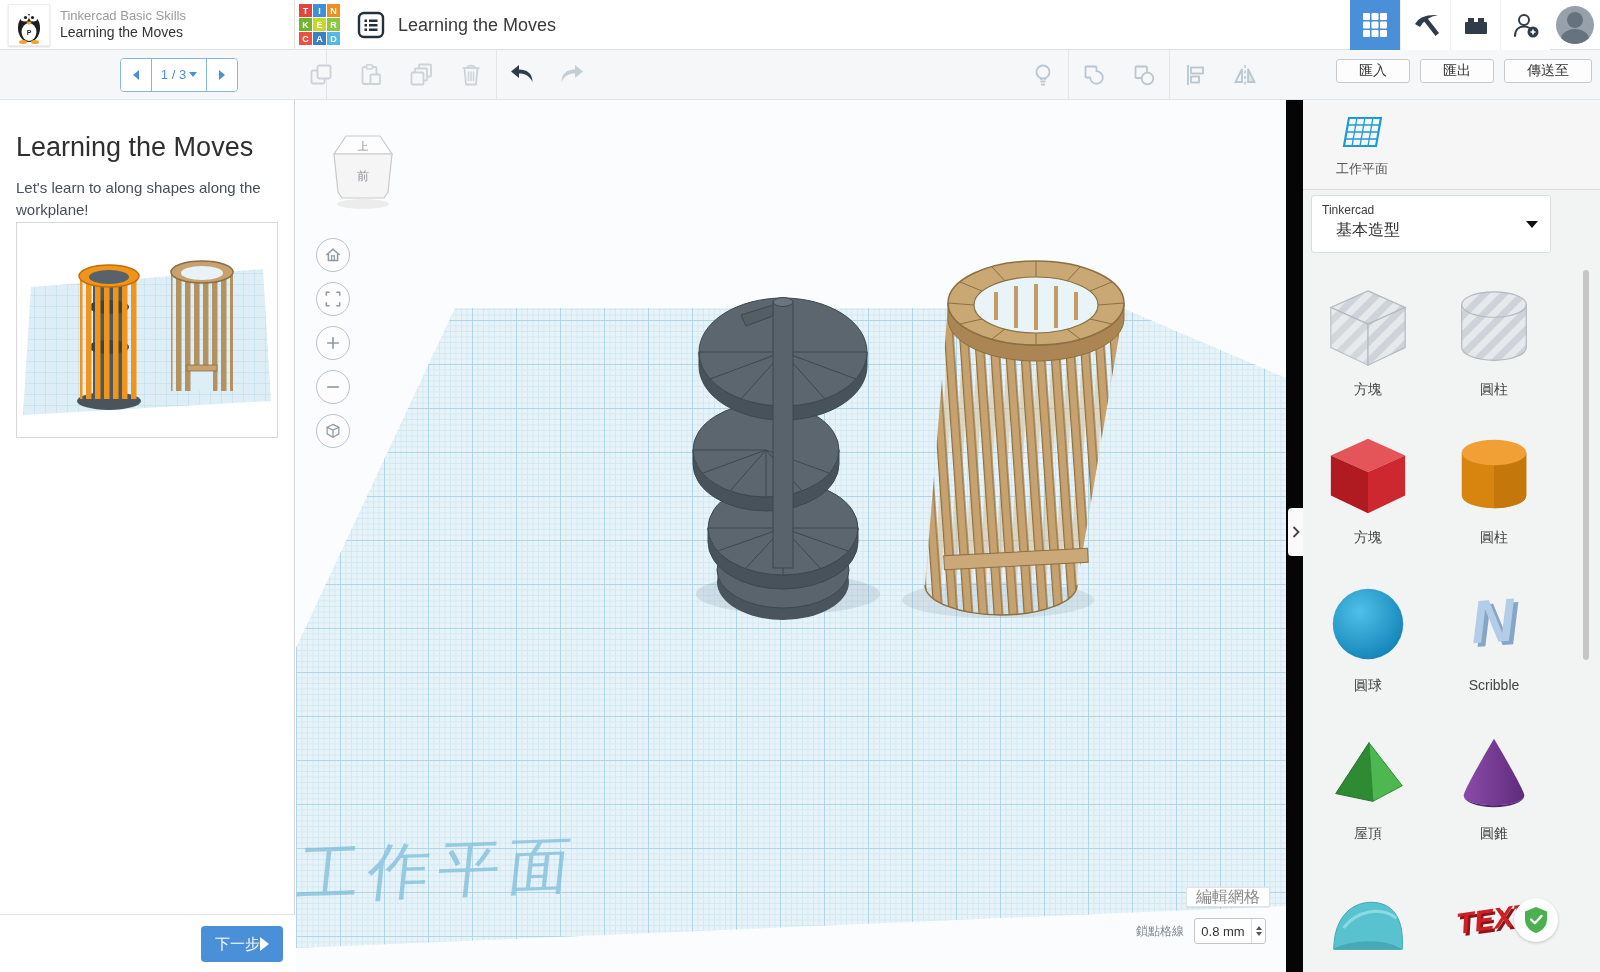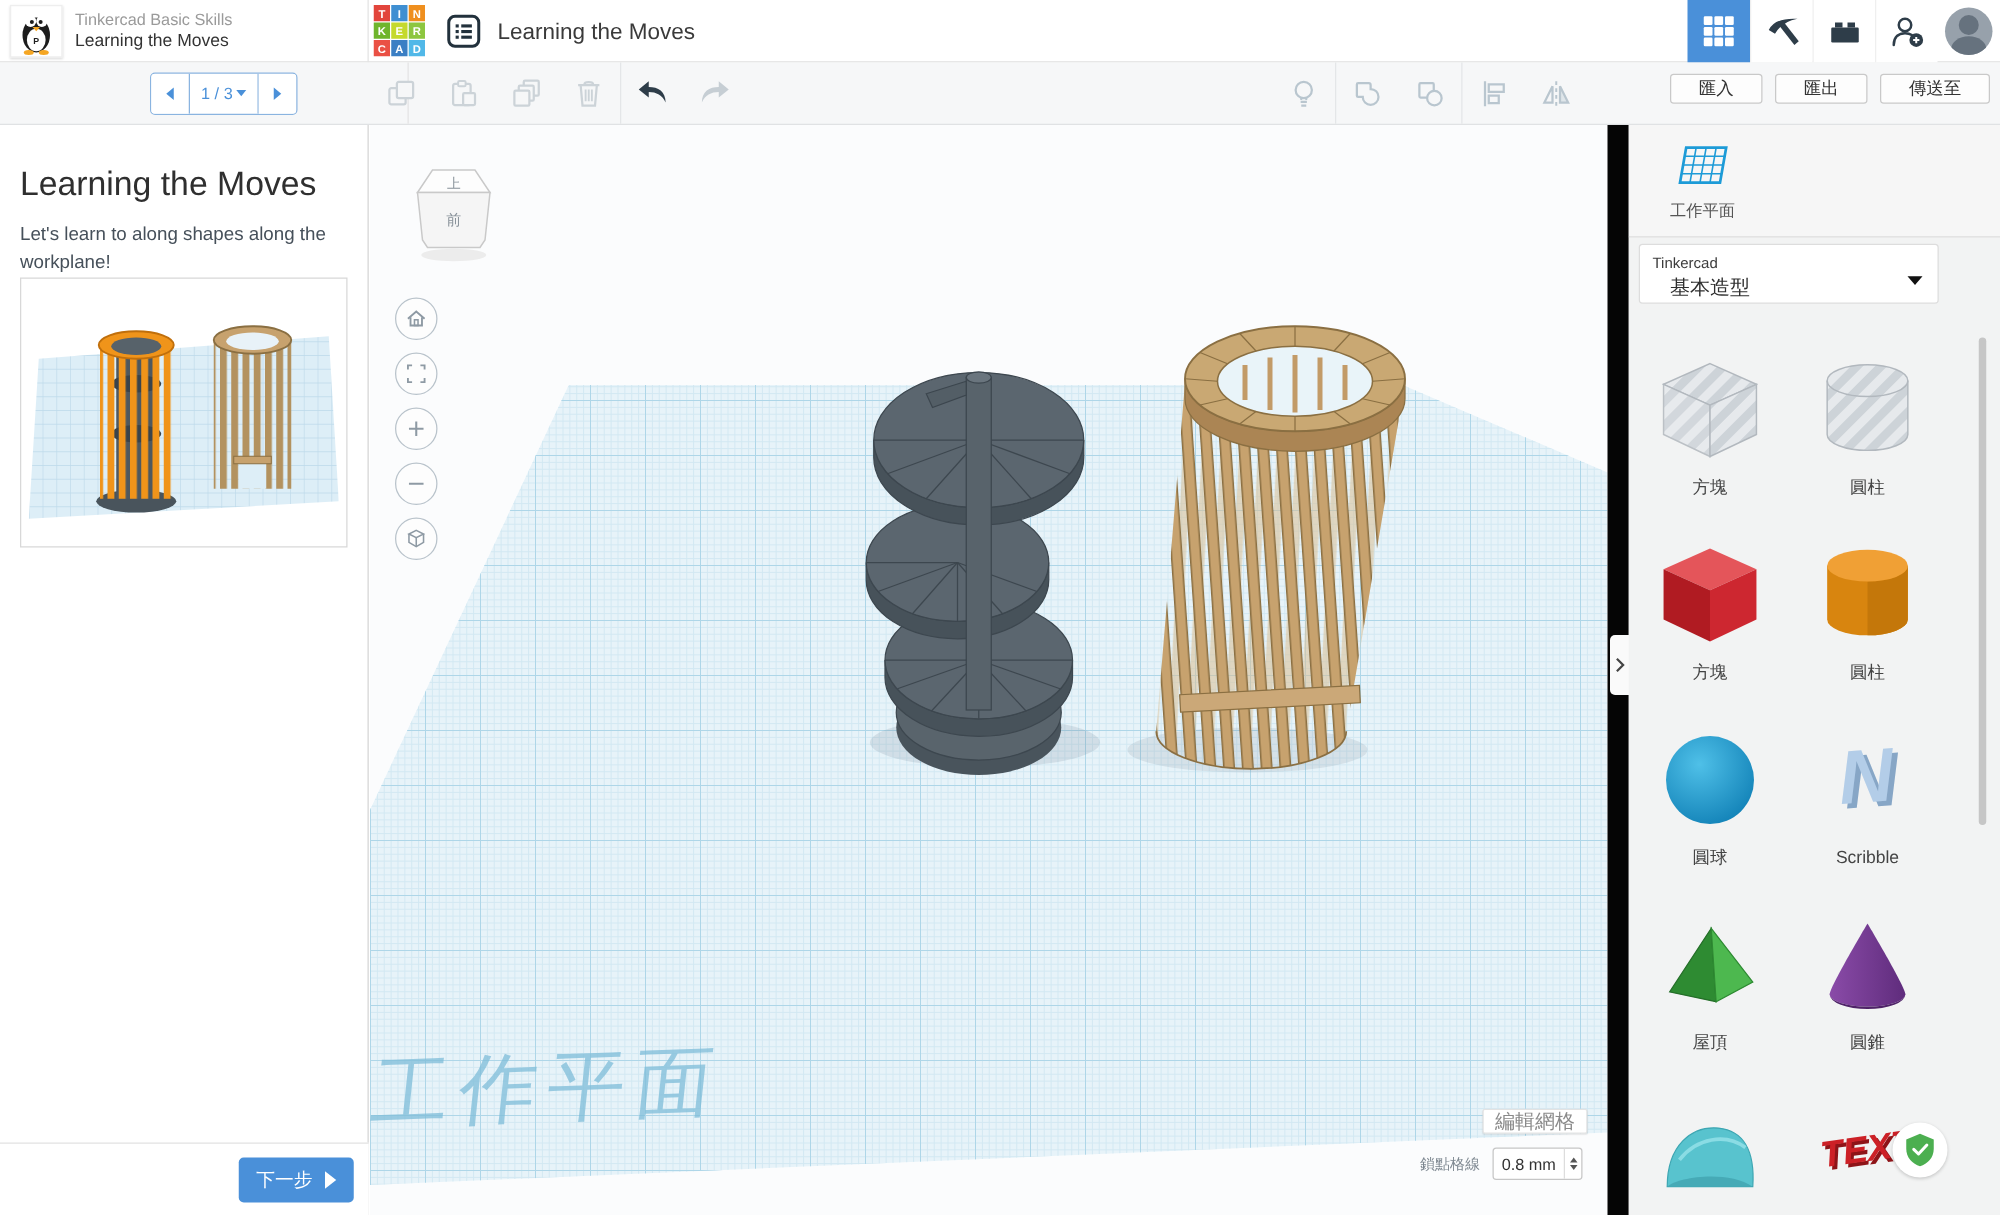--- a/index.html
+++ b/index.html
@@ -59,21 +59,21 @@
   .lesson-panel { position:absolute; left:0; top:100px; width:295px; height:872px; background:#fff;
     border-right:1px solid #d5d5d5; }
   .lesson-title { margin:32px 16px 0 16px; font-size:27px; font-weight:400; color:#2f2f2f; }
   .lesson-desc { margin:14px 16px 0 16px; font-size:15px; color:#46505a; line-height:1.45; }
   .preview-box { position:absolute; left:16px; top:122px; width:262px; height:216px;
     border:1px solid #d8d8d8; background:#fff; padding:6px; }
   .panel-footer { position:absolute; left:0; bottom:0; width:295px; height:58px; background:#fff;
     border-top:1px solid #e2e2e2; }
   .next-btn { position:absolute; right:12px; top:11px; height:36px; padding:0 14px;
     background:#4a90d9; border:none; border-radius:4px; color:#fff; font-size:15px;
-    display:flex; align-items:center; gap:10px; }
+    display:flex; align-items:center; }
   .next-tri { width:0; height:0; border-top:7px solid transparent; border-bottom:7px solid transparent;
     border-left:9px solid #fff; }
 
   
   .viewport { position:absolute; left:296px; top:100px; width:990px; height:872px; background:#fbfcfd;
     overflow:hidden; }
   .workplane-grid { position:absolute; left:0; top:0; width:990px; height:872px;
     background-color:#e7f3f9;
     background-image:
       linear-gradient(#aed6e8 1px, transparent 1px),
@@ -110,21 +110,21 @@
     border-radius:4px 0 0 4px; display:flex; align-items:center; justify-content:center; }
 
   
   .sidebar { position:absolute; left:1303px; top:100px; width:297px; height:872px; background:#f2f3f3;
     overflow:hidden; }
   .sb-tools { position:absolute; left:0; top:0; width:297px; height:90px; background:#f6f6f6;
     border-bottom:1px solid #ddd; }
   .sb-tool { position:absolute; top:12px; width:118px; display:flex; flex-direction:column;
     align-items:center; gap:6px; }
   .sb-tool-label { font-size:13px; color:#555; }
-  .lib-select { position:absolute; left:8px; top:95px; width:240px; height:48px; background:#fff;
+  .lib-select { position:absolute; left:8px; top:95px; width:240px; height:58px; background:#fff;
     border:1px solid #ddd; border-radius:3px; padding:7px 10px; }
   .lib-brand { font-size:12px; color:#3c3c3c; }
   .lib-cat { font-size:16px; color:#2f2f2f; margin-top:3px;margin-left:14px; }
   .lib-caret { position:absolute; right:12px; top:25px; width:0; height:0;
     border-left:6px solid transparent; border-right:6px solid transparent; border-top:7px solid #111; }
   .shape-grid { position:absolute; left:6px; top:185px; width:250px; display:grid;
     grid-template-columns:118px 118px; column-gap:8px; row-gap:26px; grid-auto-rows:122px; }
   .shape-tile { display:flex; flex-direction:column; align-items:center; }
   .shape-label { font-size:14px; color:#444; margin-top:8px; }
   .sb-scroll { position:absolute; left:280px; top:170px; width:6px; height:390px; background:#c6c6c6;

